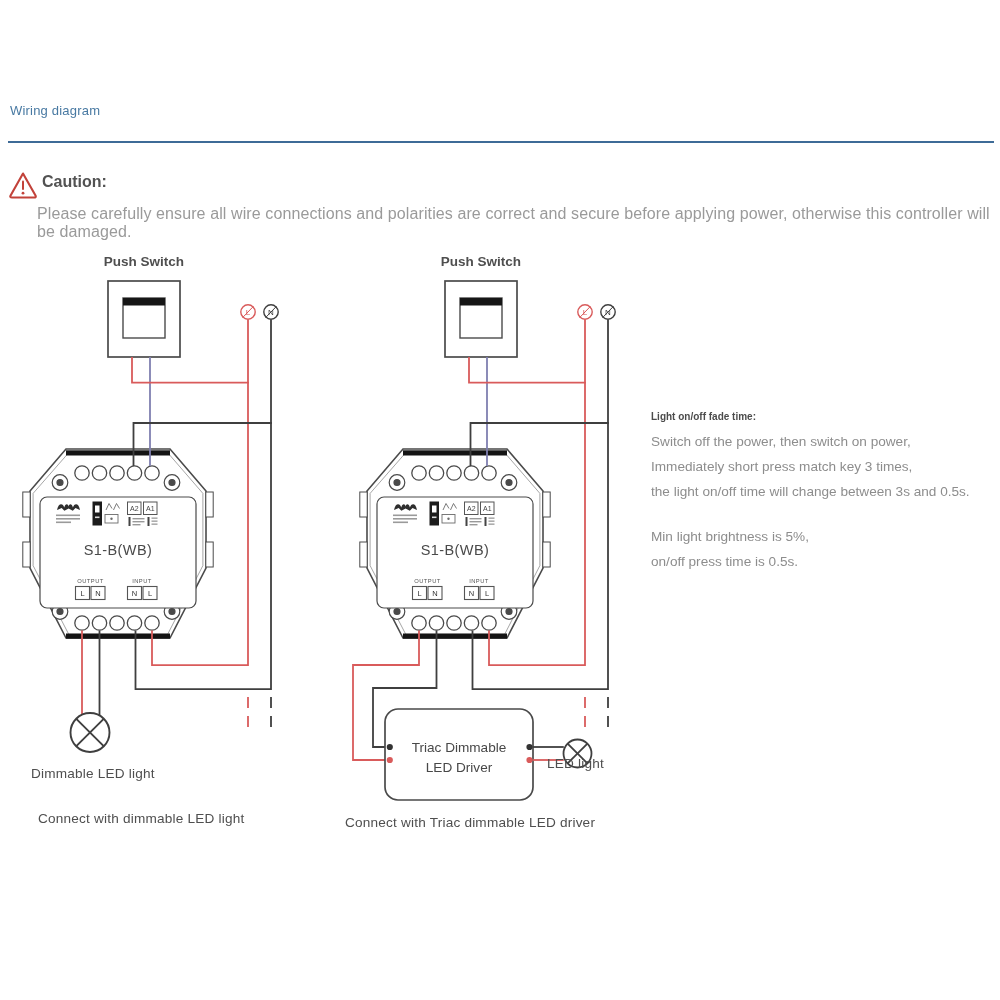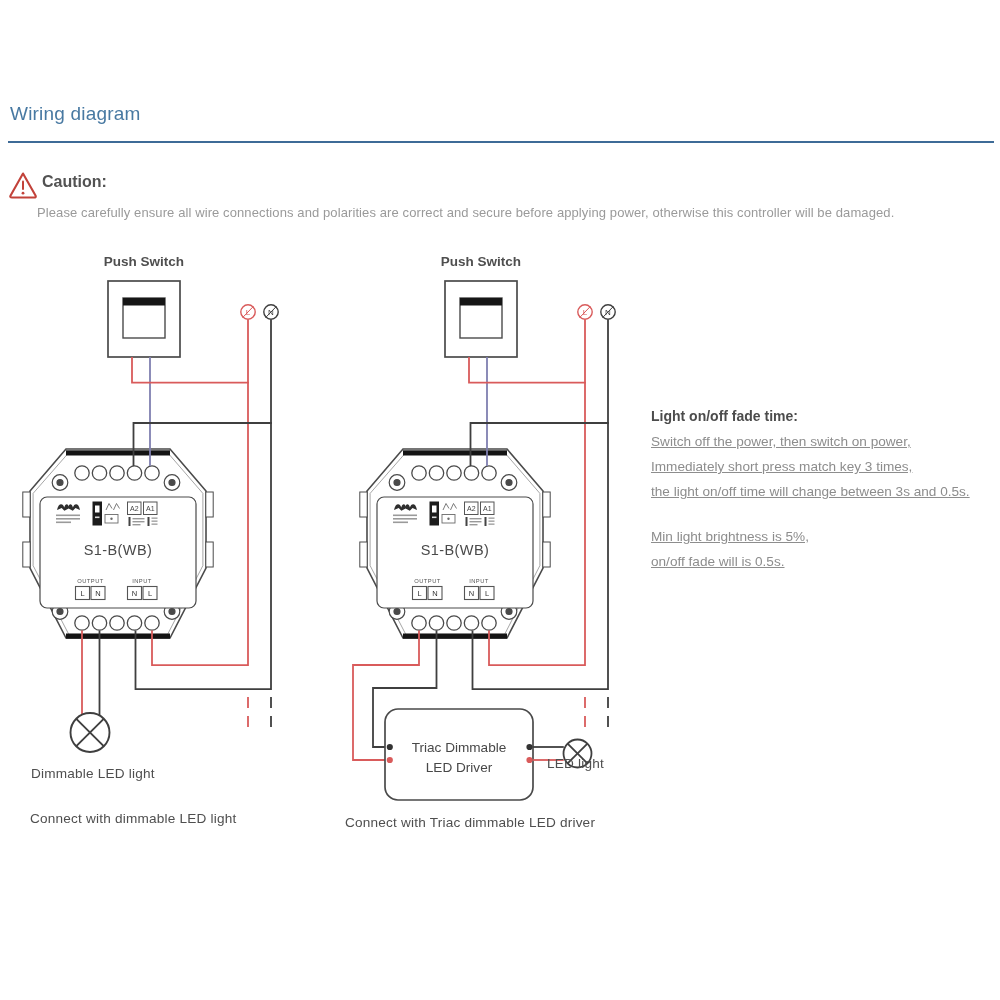--- a/index.html
+++ b/index.html
@@ -1,26 +1,26 @@
 <!DOCTYPE html>
 <html><head>
 <meta charset="utf-8">
 <style>
   html,body{margin:0;padding:0;background:#ffffff;}
   body{width:1000px;height:1000px;position:relative;overflow:hidden;
        font-family:"Liberation Sans",sans-serif;-webkit-font-smoothing:antialiased;}
   .abs{position:absolute;}
-  .page-title{left:10px;top:103px;font-size:19px;color:#4879a2;letter-spacing:.2px;}
+  .page-title{left:10px;top:103px;font-size:13px;color:#4879a2;letter-spacing:.2px;}
   .title-rule{left:8px;top:141px;width:986px;height:2.2px;background:#3e6b97;}
   .caution-head{left:42px;top:173px;font-size:16px;font-weight:bold;color:#525252;}
-  .caution-body{left:37px;top:205px;font-size:13px;color:#9a9a9a;letter-spacing:.1px;}
+  .caution-body{left:37px;top:205px;font-size:16px;color:#9a9a9a;letter-spacing:.1px;}
   .caption{font-size:13.6px;color:#4f4f4f;letter-spacing:.2px;}
   .notes{left:651px;top:404px;width:346px;}
-  .notes .head{font-size:14px;font-weight:bold;color:#4c4c4c;line-height:25px;}
-  .notes .line{font-size:13.6px;color:#8d8d8d;line-height:25px;text-decoration:underline;}
+  .notes .head{font-size:10px;font-weight:bold;color:#4c4c4c;line-height:25px;}
+  .notes .line{font-size:13.6px;color:#8d8d8d;line-height:25px;}
   .notes .gap{height:20px;}
   svg text{font-family:"Liberation Sans",sans-serif;}
   .t-label{font-size:13.5px;font-weight:bold;fill:#4f4f4f;}
   .t-model{font-size:14.5px;fill:#4a4a4a;letter-spacing:.4px;}
   .t-term{font-size:7.5px;fill:#333;}
   .t-io{font-size:5.8px;fill:#555;letter-spacing:.45px;}
   .t-a{font-size:7px;fill:#444;}
   .t-ln{font-size:8px;}
   .t-driver{font-size:13.6px;fill:#484848;}
   .outline{fill:#fff;stroke:#4a4a4a;}
@@ -177,25 +177,25 @@
     <text x="459" y="772" text-anchor="middle" class="t-driver">LED Driver</text>
     <path d="M532.6,747 H563.8" fill="none" stroke="#3f3f3f" stroke-width="1.8"></path>
     <path d="M532.6,760 H563.8" fill="none" stroke="#d95b5b" stroke-width="1.8"></path>
     <circle cx="577.5" cy="753.5" r="14" fill="#fff" stroke="#3f3f3f" stroke-width="1.8"></circle>
     <line x1="567.6" y1="743.6" x2="587.4" y2="763.4" stroke="#3f3f3f" stroke-width="1.8"></line>
     <line x1="587.4" y1="743.6" x2="567.6" y2="763.4" stroke="#3f3f3f" stroke-width="1.8"></line>
   </g>
 </svg>
 
 <div class="abs caption" style="left:31px;top:766px;">Dimmable LED light</div>
-<div class="abs caption" style="left:30px;top:811px;text-align:center;">Connect with dimmable LED light</div>
+<div class="abs caption" style="left:38px;top:811px;text-align:center;">Connect with dimmable LED light</div>
 <div class="abs caption" style="left:547px;top:756px;">LED light</div>
 <div class="abs caption" style="left:345px;top:815px;">Connect with Triac dimmable LED driver</div>
 
 <div class="abs notes">
   <div class="head">Light on/off fade time:</div>
   <div class="line">Switch off the power, then switch on power,</div>
   <div class="line">Immediately short press match key 3 times,</div>
   <div class="line">the light on/off time will change between 3s and 0.5s.</div>
   <div class="gap"></div>
   <div class="line">Min light brightness is 5%,</div>
-  <div class="line">on/off fade will is 0.5s.</div>
+  <div class="line">on/off press time is 0.5s.</div>
 </div>
 
 </body></html>

